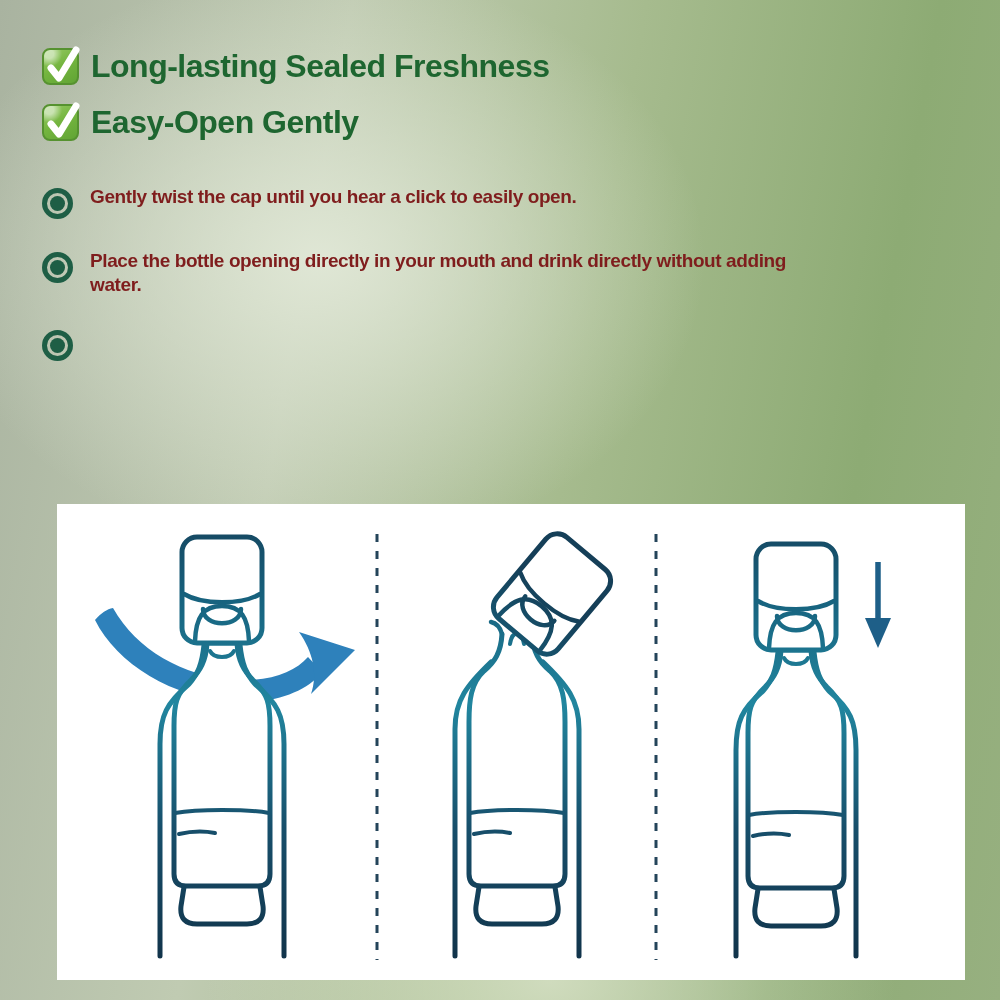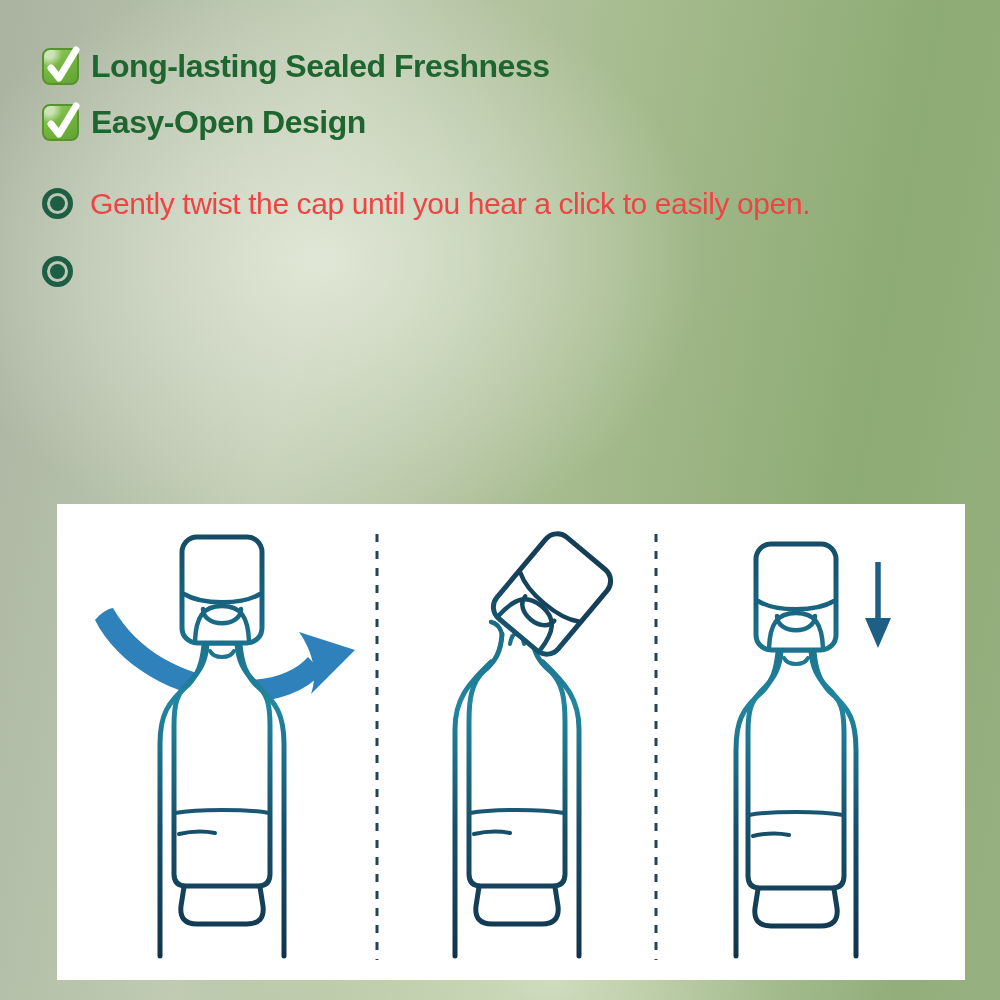--- a/index.html
+++ b/index.html
@@ -28,21 +28,21 @@
   .instruction{display:flex;align-items:flex-start;gap:17px;margin-bottom:30px;}
   .bullet{
     width:31px;height:31px;flex:none;margin-top:3px;box-sizing:border-box;
     border:5.5px solid #1e5e45;border-radius:50%;position:relative;
   }
   .bullet::after{
     content:"";position:absolute;left:50%;top:50%;width:15px;height:15px;
     margin:-7.5px 0 0 -7.5px;background:#1e5e45;border-radius:50%;
   }
   .instruction-text{
-    font-size:30px;color:#ef4444;line-height:1.27;letter-spacing:-.4px;max-width:748px;
+    font-size:19px;color:#7f1d1d;line-height:1.27;letter-spacing:-.4px;max-width:748px;font-weight:bold;
   }
   
   .panel{position:absolute;left:57px;top:504px;width:908px;height:476px;background:#ffffff;}
   .step{position:absolute;top:0;height:476px;}
   .step-1{left:0;width:320px;}
   .step-2{left:320px;width:279px;}
   .step-3{left:599px;width:309px;}
   .dividers{position:absolute;left:0;top:0;width:908px;height:476px;pointer-events:none;}
 </style>
 </head>
@@ -57,27 +57,31 @@
         </svg>
     </span>
     <span class="feature-label">Long-lasting Sealed Freshness</span>
   </div>
   <div class="feature">
     <span class="checkbox">
       <svg width="35" height="41" viewBox="0 0 35 41">
           <path d="M6,22 L14,32 L31,4" fill="none" stroke="#ffffff" stroke-width="7" stroke-linecap="round" stroke-linejoin="round"></path>
         </svg>
     </span>
-    <span class="feature-label">Easy-Open Design</span>
+    <span class="feature-label">Easy-Open Gently</span>
   </div>
 
   <div class="instructions">
     <div class="instruction">
       <span class="bullet"></span>
       <span class="instruction-text">Gently twist the cap until you hear a click to easily open.</span>
+    </div>
+    <div class="instruction">
+      <span class="bullet"></span>
+      <span class="instruction-text">Place the bottle opening directly in your mouth and drink directly without adding water.</span>
     </div>
     <div class="instruction">
       <span class="bullet"></span>
     </div>
   </div>
 </div>
 
 <div class="panel">
 
   <svg class="step step-1" viewBox="0 0 320 476" width="320" height="476">

